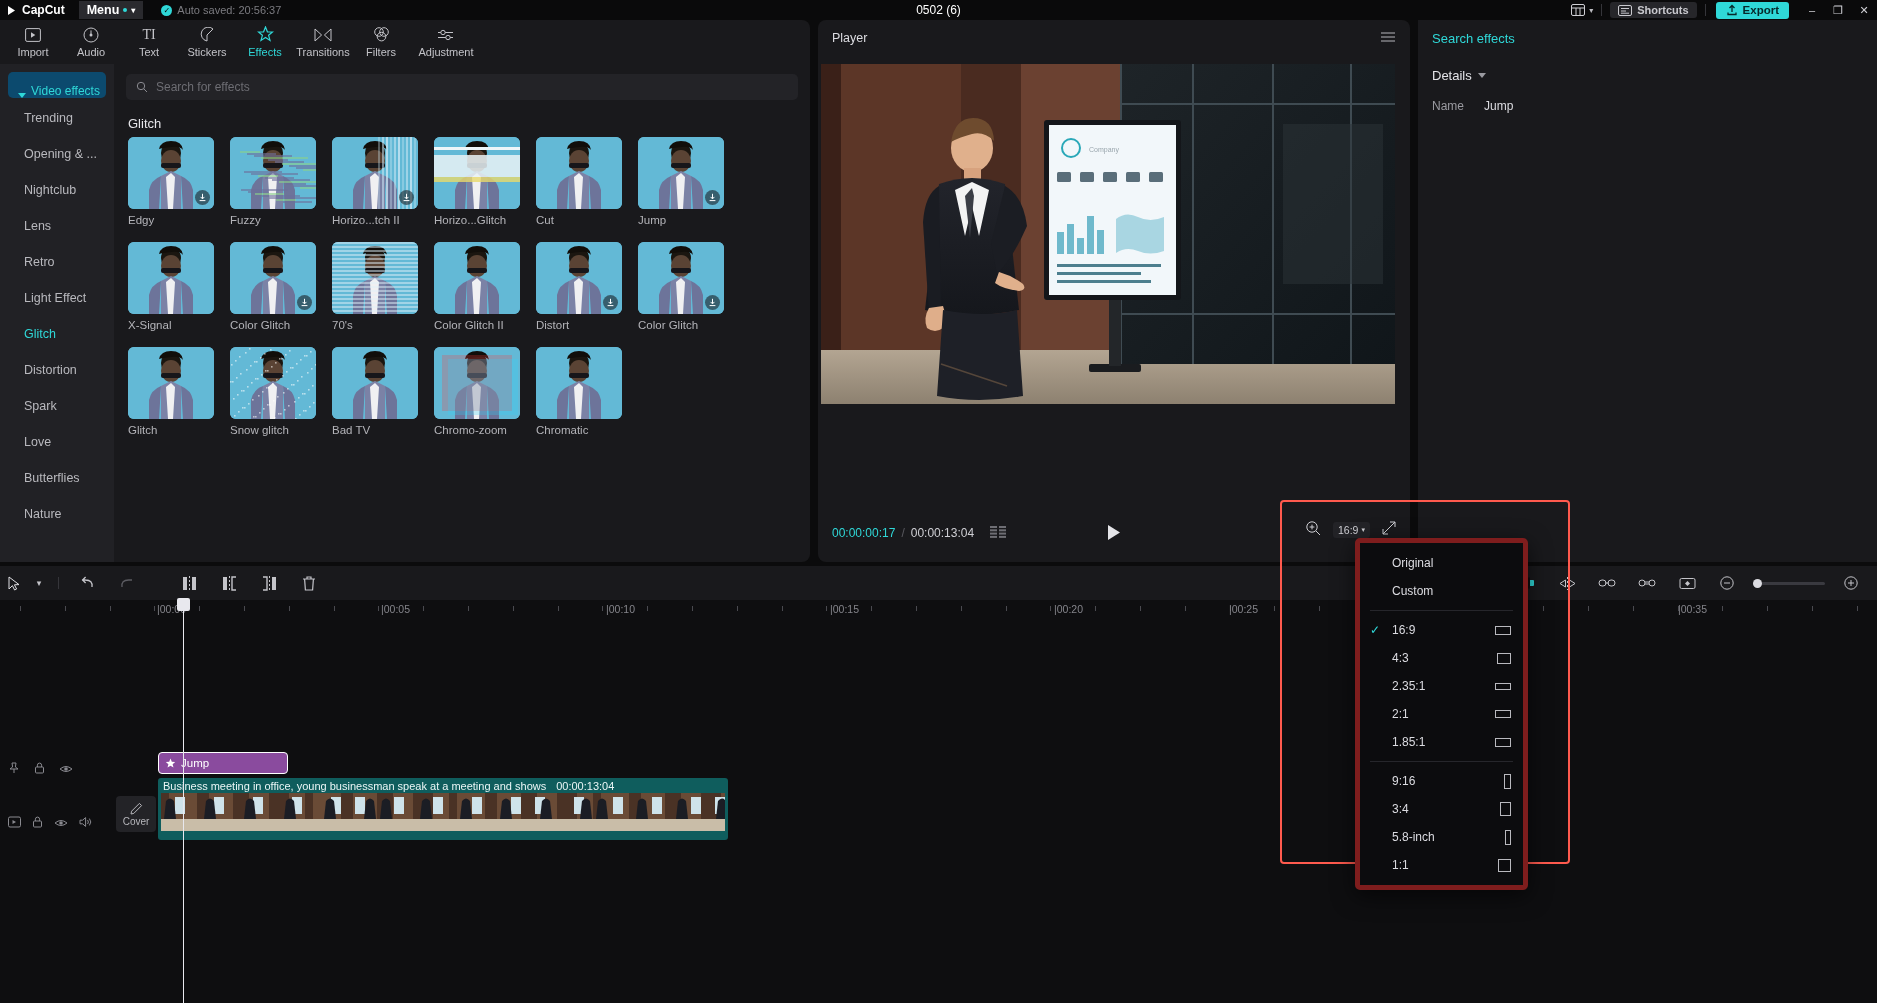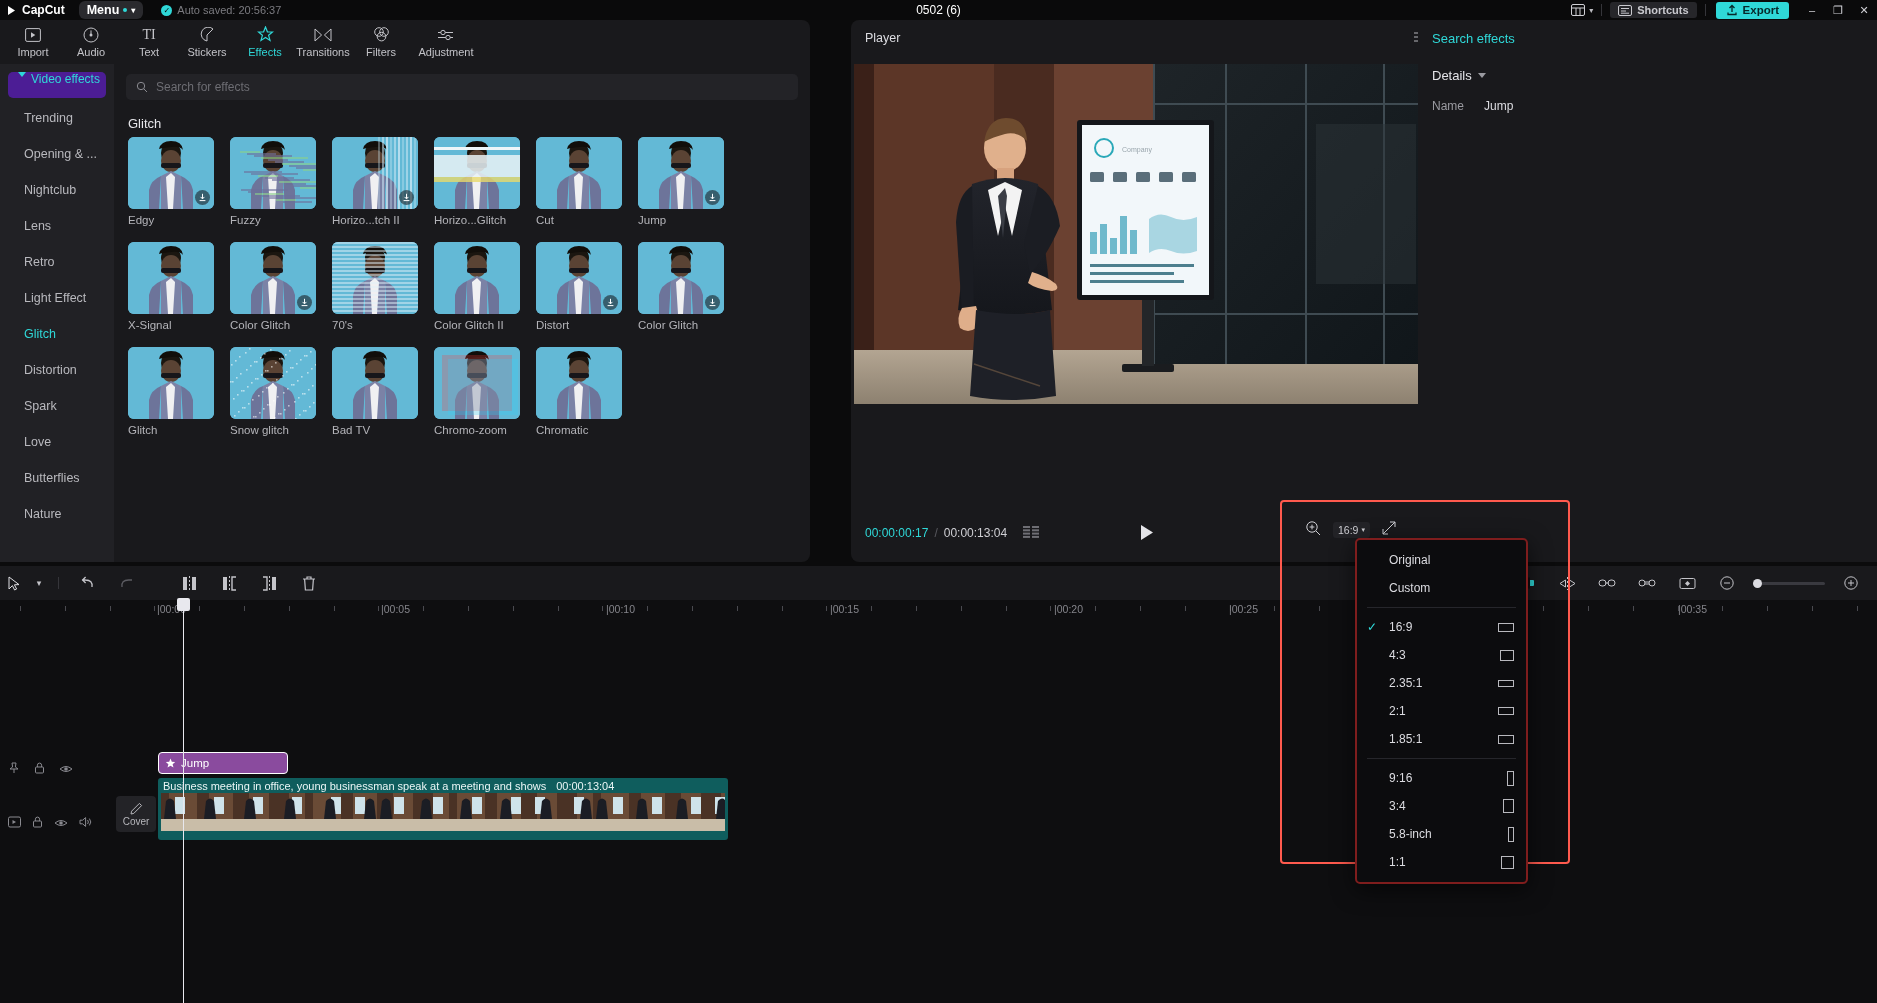--- a/index.html
+++ b/index.html
@@ -12,21 +12,21 @@
   .app { position:relative; width:1877px; height:1003px; }
 
   
   .titlebar{
     position:absolute; left:0; top:0; width:1877px; height:20px;
     background:#0a0a0b; display:flex; align-items:center;
   }
   .logo{ display:flex; align-items:center; gap:3px; margin-left:6px; font-size:12px; font-weight:bold; color:#fff;}
   .logo svg{ display:block; }
   .menubtn{
-    margin-left:14px; height:18px; padding:0 8px; background:#2a2a2e; border-radius:6px;
+    margin-left:14px; height:18px; padding:0 8px; background:#2a2a2e; border-radius:0;
     display:flex; align-items:center; gap:4px; font-size:12.5px; font-weight:bold; color:#fff;
   }
   .menubtn .dot{ width:4px;height:4px;border-radius:50%;background:#2fd8d8; }
   .autosave{ margin-left:18px; display:flex; align-items:center; gap:5px; font-size:11px; color:#7b7b80;}
   .chk{ width:11px;height:11px;border-radius:50%;background:#2fd8d8;color:#0b0b0c;font-size:8px;
         display:flex;align-items:center;justify-content:center;}
   .projname{ position:absolute; left:50%; transform:translateX(-50%); font-size:12px; font-weight:normal; color:#fff;}
   .tb-right{ position:absolute; right:0; top:0; height:20px; display:flex; align-items:center; gap:0;}
   .tb-right .grp{ display:flex; align-items:center; gap:4px; padding:0 8px; font-size:11px; color:#bdbdc2;}
   .vsep{ width:1px;height:12px;background:#35353a;}
@@ -45,22 +45,22 @@
   .tt.active{ color:#2fd8d8; }
   .tt .ic{ height:17px;display:flex;align-items:center;justify-content:center;}
 
   
   .panel{
     position:absolute; left:0; top:64px; width:810px; height:498px;
     background:#19191c; border-bottom-right-radius:8px;
   }
   .sidebar{ position:absolute; left:0; top:0; width:114px; height:498px; background:#212125;
             border-bottom-left-radius:0; overflow:hidden;}
-  .sb-head{ margin:8px 8px 2px 8px; height:26px; border-radius:5px; background:#4c1d95;
-            display:flex;align-items:flex-start; gap:5px; padding-left:10px; font-size:12px; color:#2fd8d8;}
+  .sb-head{ margin:8px 8px 2px 8px; height:26px; border-radius:5px; background:#0c4a6e;
+            display:flex;align-items:flex-end; gap:5px; padding-left:10px; font-size:12px; color:#2fd8d8;}
   .sb-caret{ width:0;height:0;border-left:4px solid transparent;border-right:4px solid transparent;border-top:5px solid #2fd8d8;}
   .sb-item{ height:36px; display:flex;align-items:center; padding-left:24px; font-size:12.5px; color:#b9b9be;}
   .sb-item.active{ color:#2fd8d8; }
   .sb-fade{ position:absolute;left:0;bottom:0;width:114px;height:26px;
             background:linear-gradient(transparent,#212125 70%); }
 
   .content{ position:absolute; left:114px; top:0; right:0; bottom:0; }
   .searchbar{ margin:10px 12px 0 12px; height:26px; background:#232327; border-radius:5px;
               display:flex;align-items:center;gap:8px;padding-left:10px; }
   .searchbar input{ background:transparent;border:none;outline:none;color:#c9c9ce;font-size:12px;
@@ -72,21 +72,21 @@
   .thumb{ width:86px;height:72px;border-radius:6px; position:relative; overflow:hidden;
           background:#63b9d6;}
   .dl{ position:absolute;right:4px;bottom:4px;width:15px;height:15px;border-radius:50%;
        background:rgba(20,20,24,.55);display:flex;align-items:center;justify-content:center;}
   .cap{ margin-top:5px;font-size:11.5px;color:#b4b4b9;text-align:left;white-space:nowrap;
         overflow:hidden;text-overflow:ellipsis;}
 
   
   .player{
     position:absolute; left:818px; top:20px; width:592px; height:542px;
-    background:#19191c; border-radius:8px;margin-left:33px;
+    background:#19191c; border-radius:8px;
   }
   .player-head{ height:36px; display:flex;align-items:center;justify-content:space-between;padding:0 14px;}
   .player-head .t{ font-size:12.5px;color:#dcdce1;}
   .stage{ position:absolute; left:3px; top:44px; width:574px; height:340px; background:#000; }
   .video{ position:absolute; inset:0; overflow:hidden;}
   .pl-bottom{ position:absolute; left:0; bottom:0; width:100%; height:46px;}
   .tc{ position:absolute; left:14px; top:10px; font-size:12px; display:flex;align-items:flex-start;gap:6px;}
   .tc .cur{ color:#2fd8d8;}
   .tc .sl{ color:#5a5a60;}
   .tc .tot{ color:#cfcfd4;}
@@ -143,21 +143,21 @@
 
   
   .redbox{
     position:absolute; left:1280px; top:500px; width:290px; height:364px;
     border:2px solid #ff5a4e; border-radius:4px; z-index:40; pointer-events:none;
   }
   .ar-bar{ position:absolute; left:1305px; top:520px; display:flex;align-items:center;gap:12px; z-index:41; color:#cfcfd4;}
   .ar-chip{ display:flex;align-items:center;gap:3px;background:#232327;border-radius:3px;padding:2px 5px;font-size:10.5px;}
   .dropdown{
     position:absolute; left:1355px; top:538px; width:173px; background:#0c0c0e;
-    border:2px solid #7f1d1d; border-radius:5px; padding:6px 0; z-index:42;
+    border:5px solid #7f1d1d; border-radius:5px; padding:6px 0; z-index:42;
     box-shadow:0 6px 22px rgba(0,0,0,.6);
   }
   .di{ height:28px; display:flex;align-items:center; font-size:12px; color:#dcdce1; padding:0 12px 0 32px; position:relative;}
   .di .check{ position:absolute;left:10px;color:#2fd8d8;font-size:12px;}
   .di .shape{ position:absolute;right:12px; border:1.3px solid #b9b9be;}
   .dsep{ height:1px;background:#26262b;margin:5px 10px;}
 </style>
 </head>
 <body>
 

